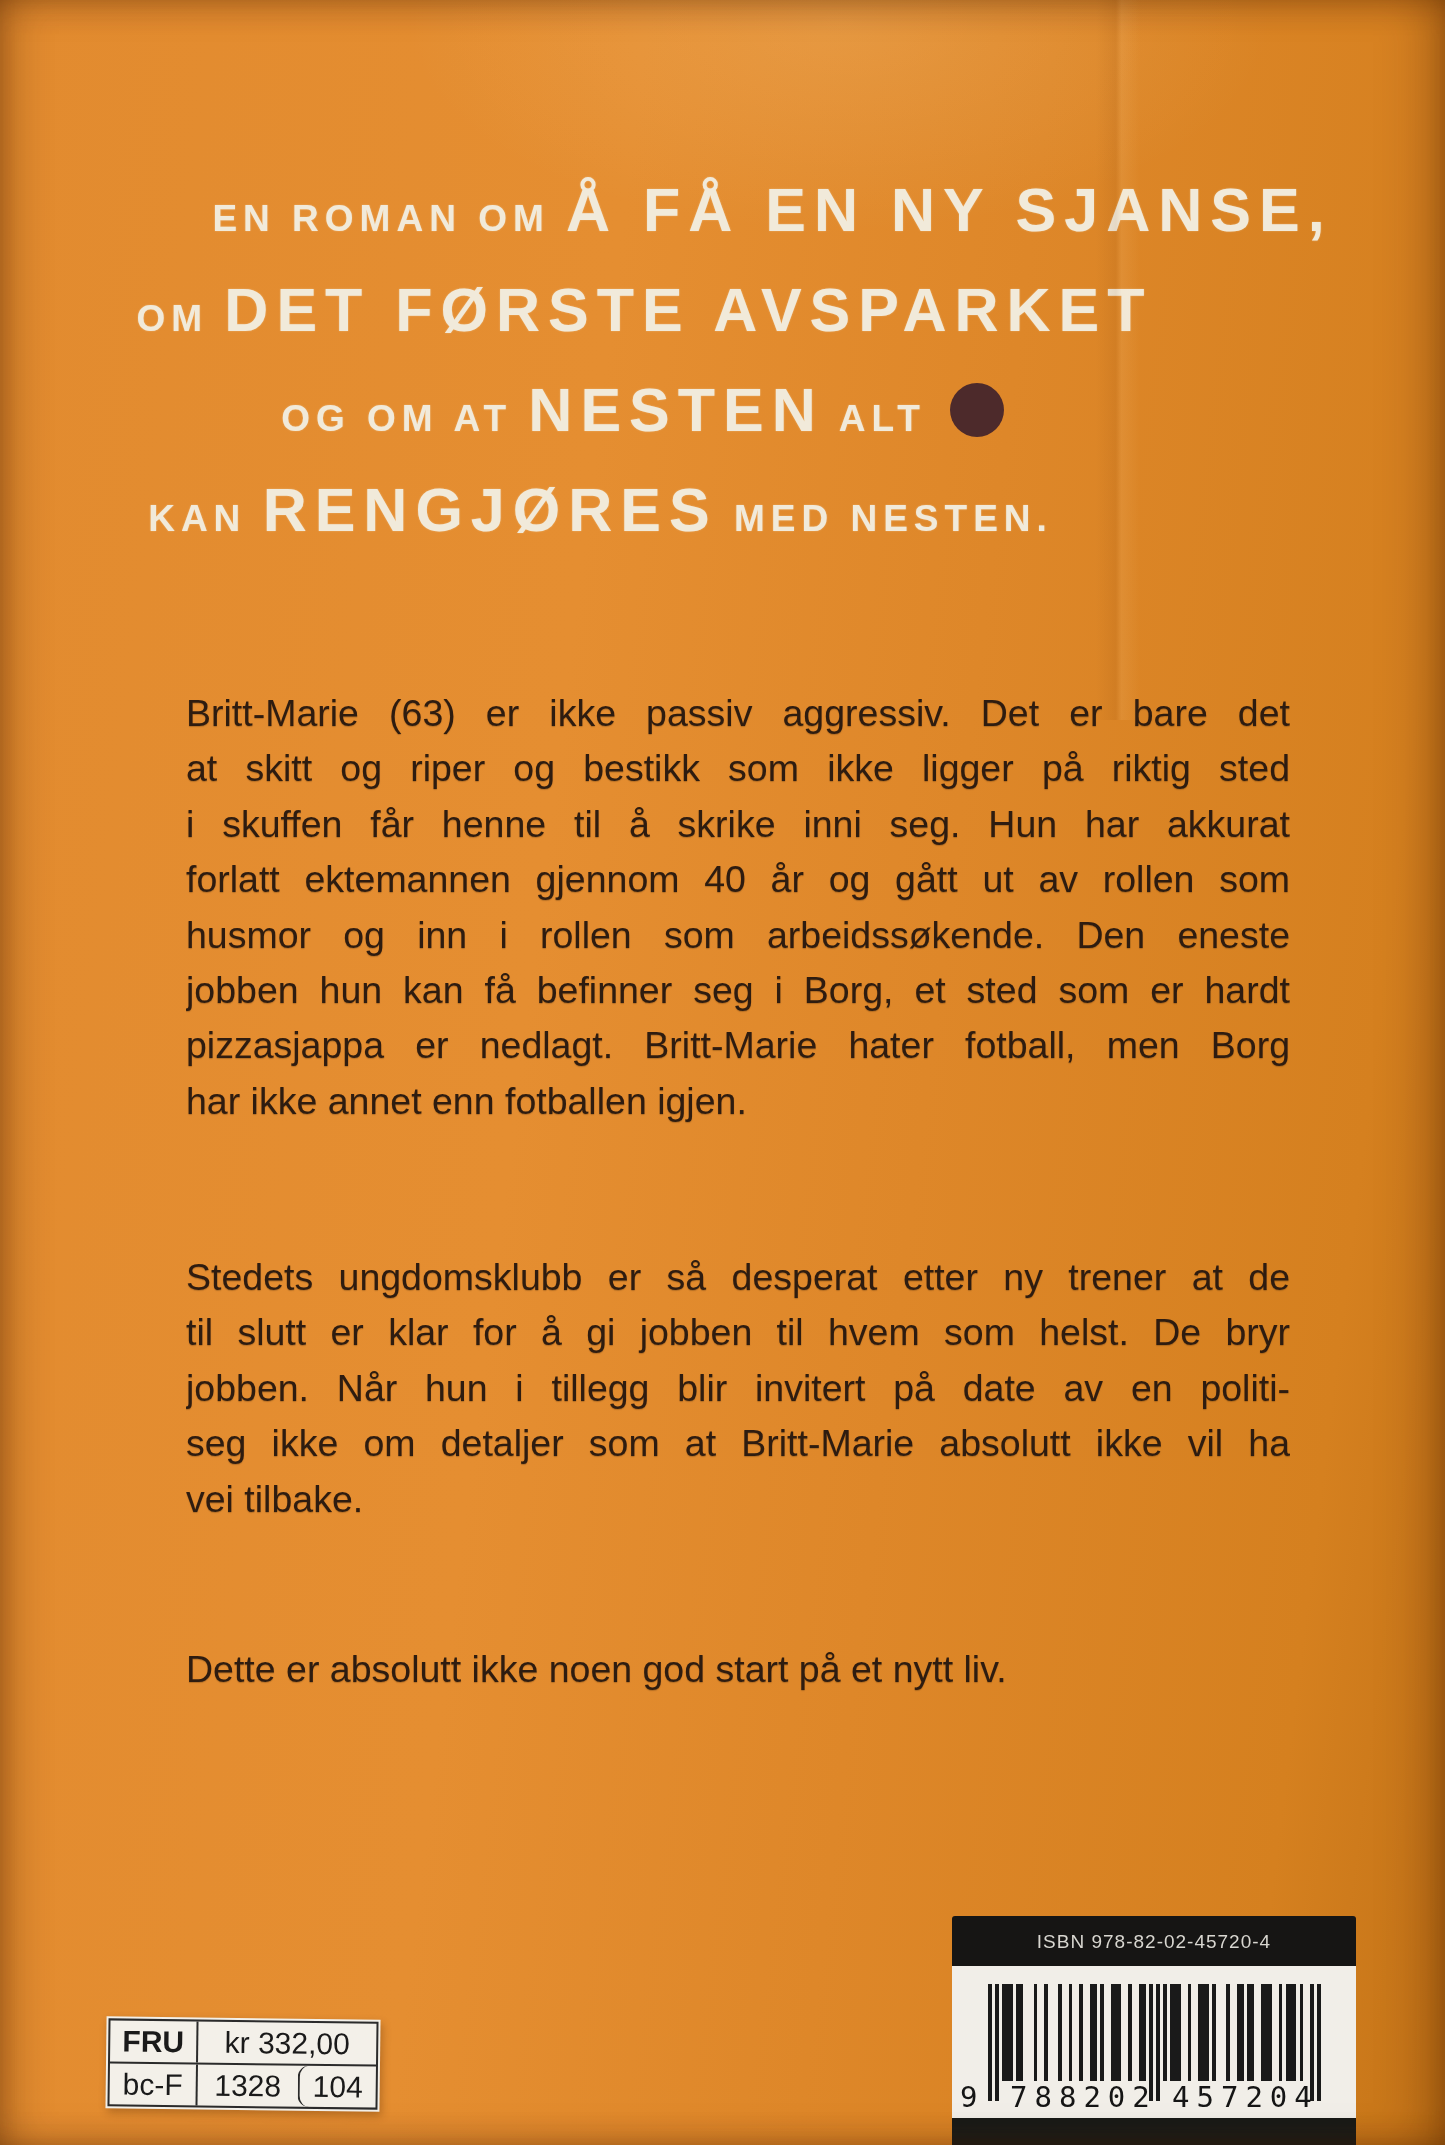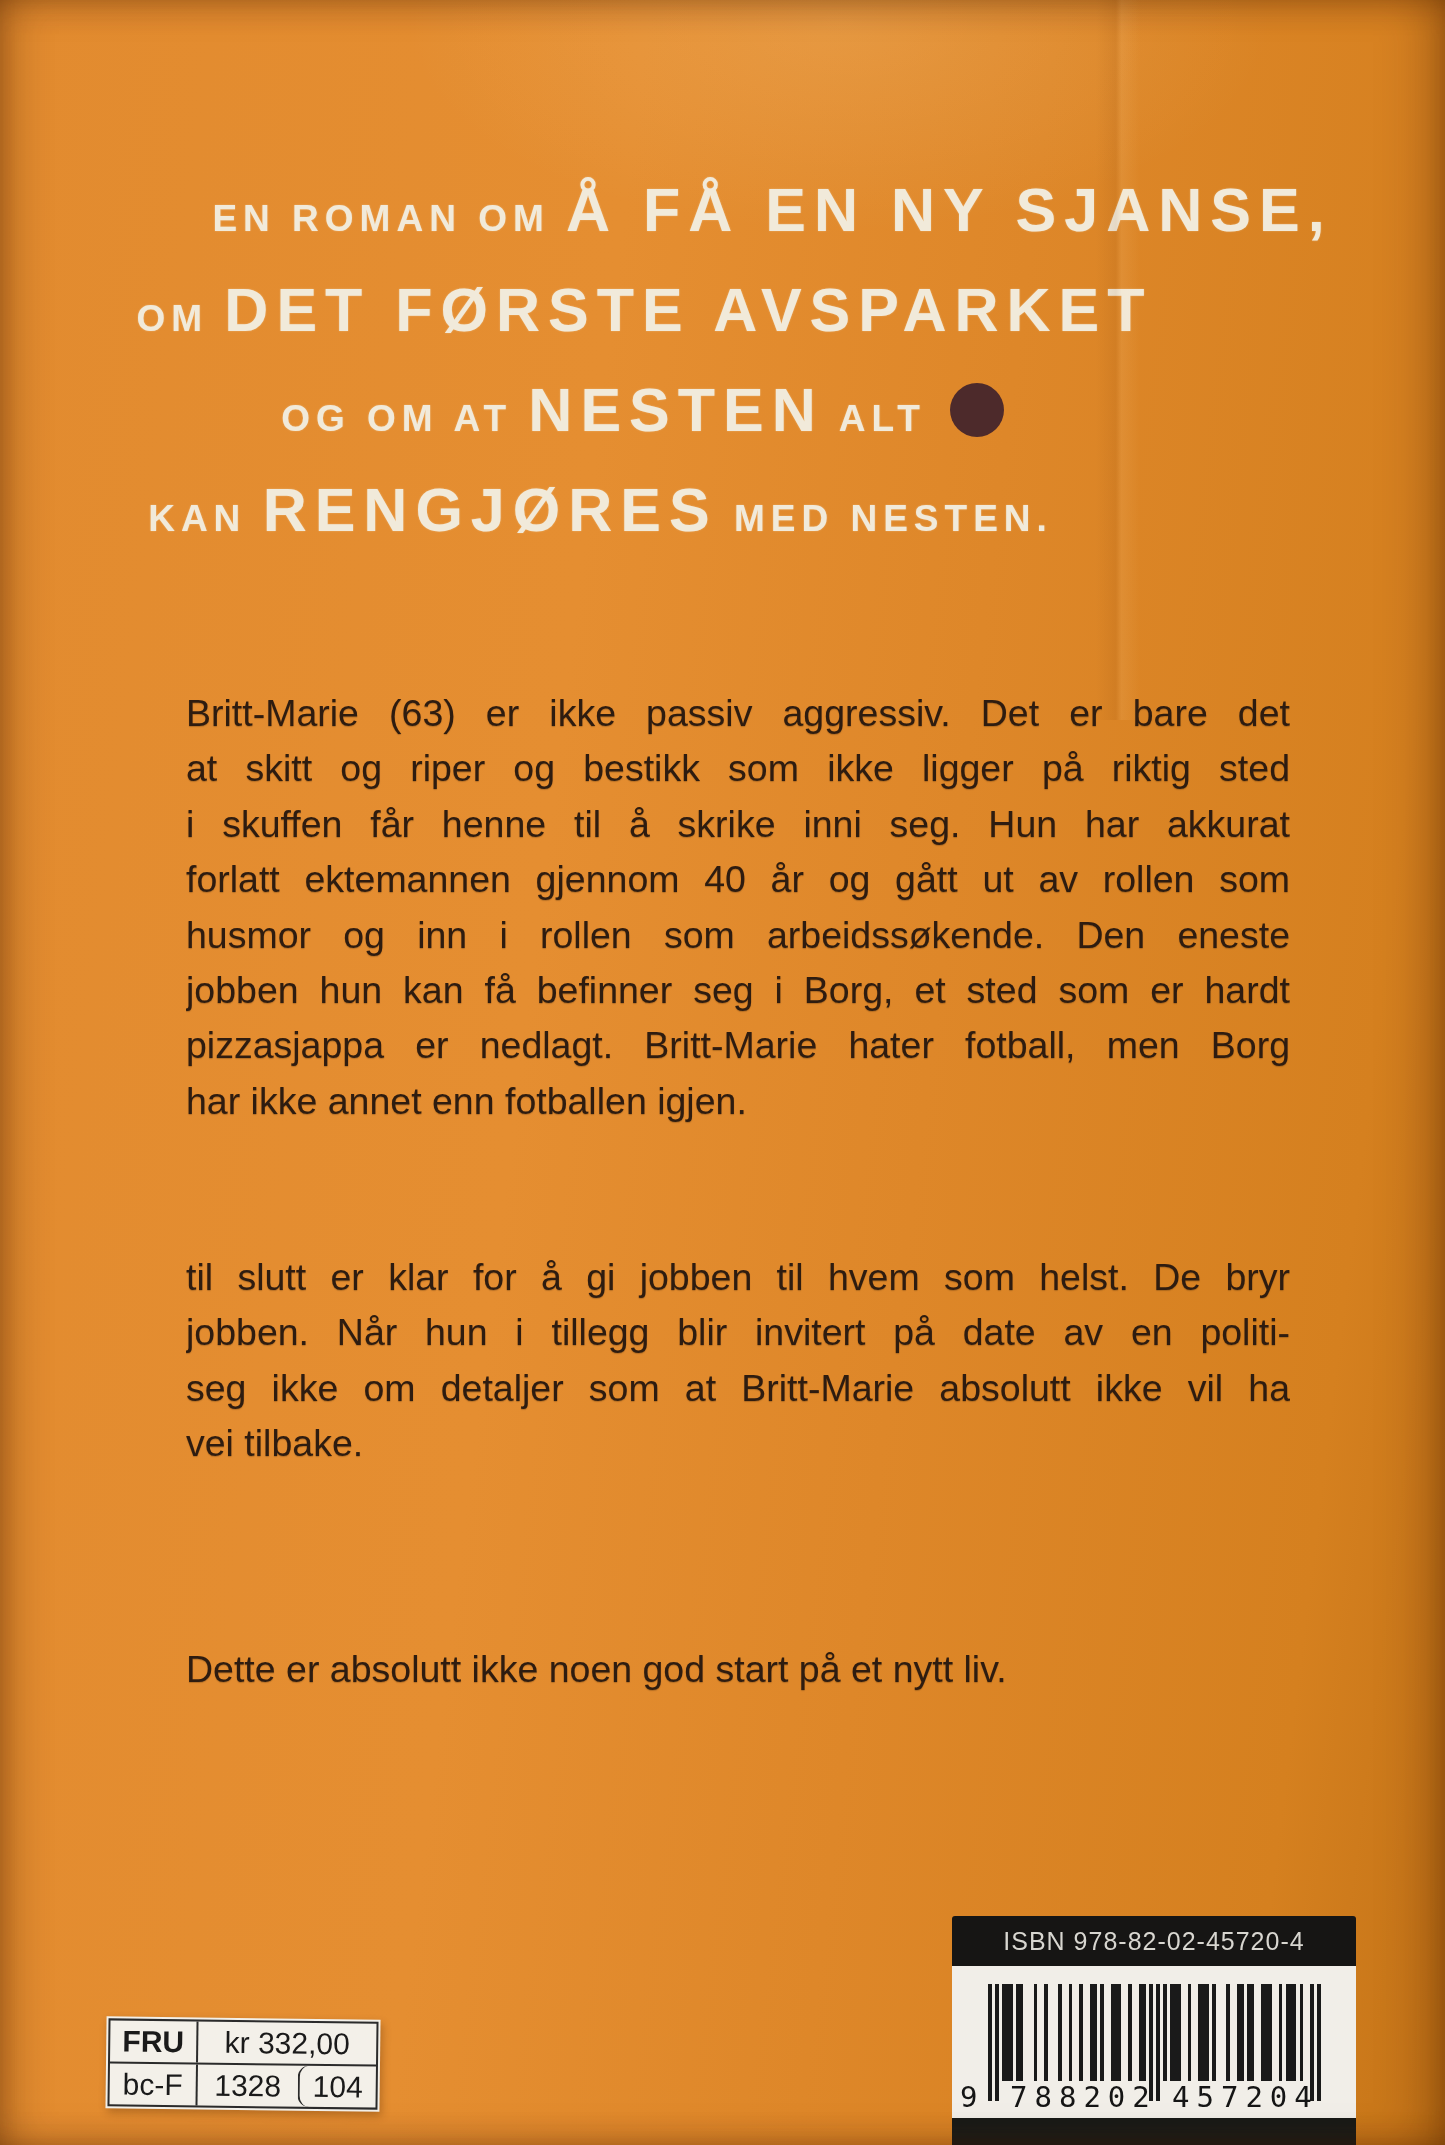--- a/index.html
+++ b/index.html
@@ -27,21 +27,21 @@
   .para{position:absolute;left:186px;width:1104px;color:var(--body,#2E1C10);
     font-size:37.5px;text-shadow:0 1px 1px rgba(60,35,10,.28);}
   .para-1{top:686px;}
   .para-2{top:1250px;}
   .para-3{top:1642px;}
   .bline{height:55.4px;line-height:55.4px;text-align:justify;text-align-last:justify;overflow:hidden;}
   .bline.end{text-align-last:left;}
   
   .isbn-block{position:absolute;left:952px;top:1916px;width:404px;}
   .isbn-bar{height:50px;line-height:51px;background:#161514;color:#D8D6D0;
-    text-align:center;font-size:25px;letter-spacing:1px;border-radius:3px 3px 0 0;}
+    text-align:center;font-size:19px;letter-spacing:1px;border-radius:3px 3px 0 0;}
   .bc-box{position:relative;height:152px;background:#F1EEE8;}
   .bars{position:absolute;left:36px;top:18px;display:flex;align-items:flex-start;}
   .mod{width:3.5px;height:97px;}
   .mod.on{background:#1A1A1A;}
   .mod.guard{height:117px;}
   .bd{position:absolute;bottom:4px;font-family:"DejaVu Sans Mono",monospace;
     font-size:29px;color:#151515;}
   .bd-first{left:8px;}
   .bd-g1{left:58px;letter-spacing:7px;}
   .bd-g2{left:220px;letter-spacing:7px;text-align:center;}
@@ -85,20 +85,21 @@
         <div class="bline">Britt-Marie (63) er ikke passiv aggressiv. Det er bare det</div>
         <div class="bline">at skitt og riper og bestikk som ikke ligger på riktig sted</div>
         <div class="bline">i skuffen får henne til å skrike inni seg. Hun har akkurat</div>
         <div class="bline">forlatt ektemannen gjennom 40 år og gått ut av rollen som</div>
         <div class="bline">husmor og inn i rollen som arbeidssøkende. Den eneste</div>
         <div class="bline">jobben hun kan få befinner seg i Borg, et sted som er hardt</div>
         <div class="bline">pizzasjappa er nedlagt. Britt-Marie hater fotball, men Borg</div>
         <div class="bline end">har ikke annet enn fotballen igjen.</div>
       </div>
       <div class="para para-2">
+        <div class="bline">Stedets ungdomsklubb er så desperat etter ny trener at de</div>
         <div class="bline">til slutt er klar for å gi jobben til hvem som helst. De bryr</div>
         <div class="bline">jobben. Når hun i tillegg blir invitert på date av en politi-</div>
         <div class="bline">seg ikke om detaljer som at Britt-Marie absolutt ikke vil ha</div>
         <div class="bline end">vei tilbake.</div>
       </div>
       <div class="para para-3">
         <div class="bline end">Dette er absolutt ikke noen god start på et nytt liv.</div>
       </div>
     </div>
 

